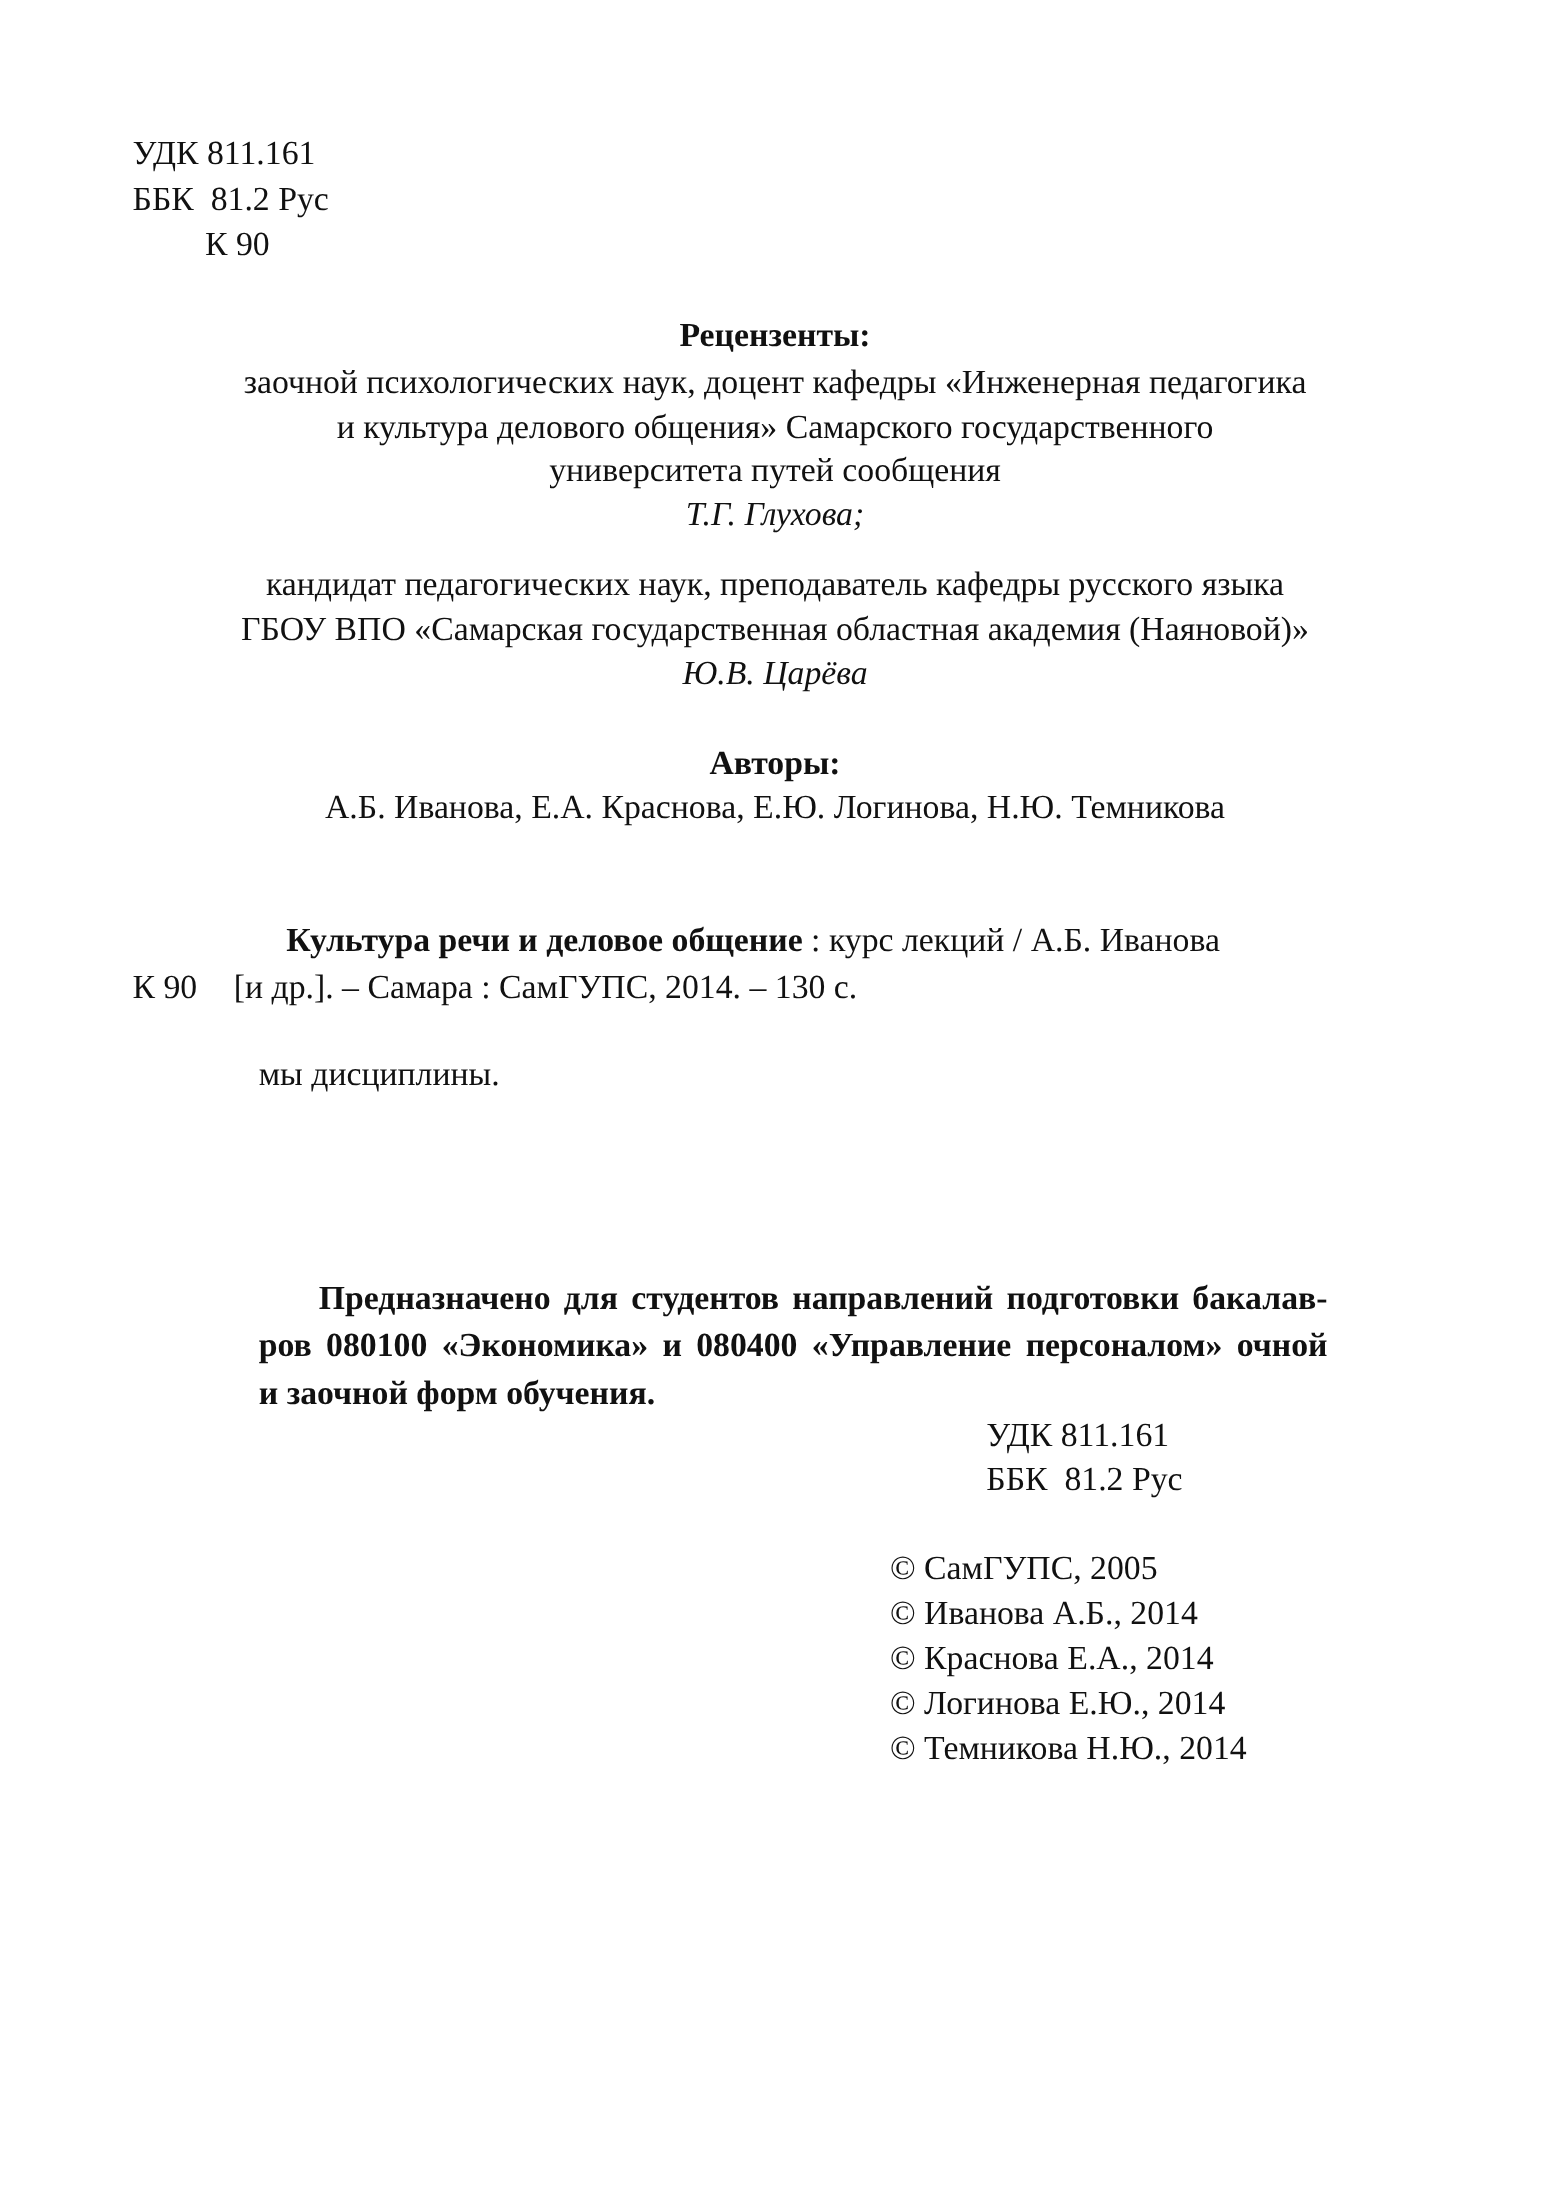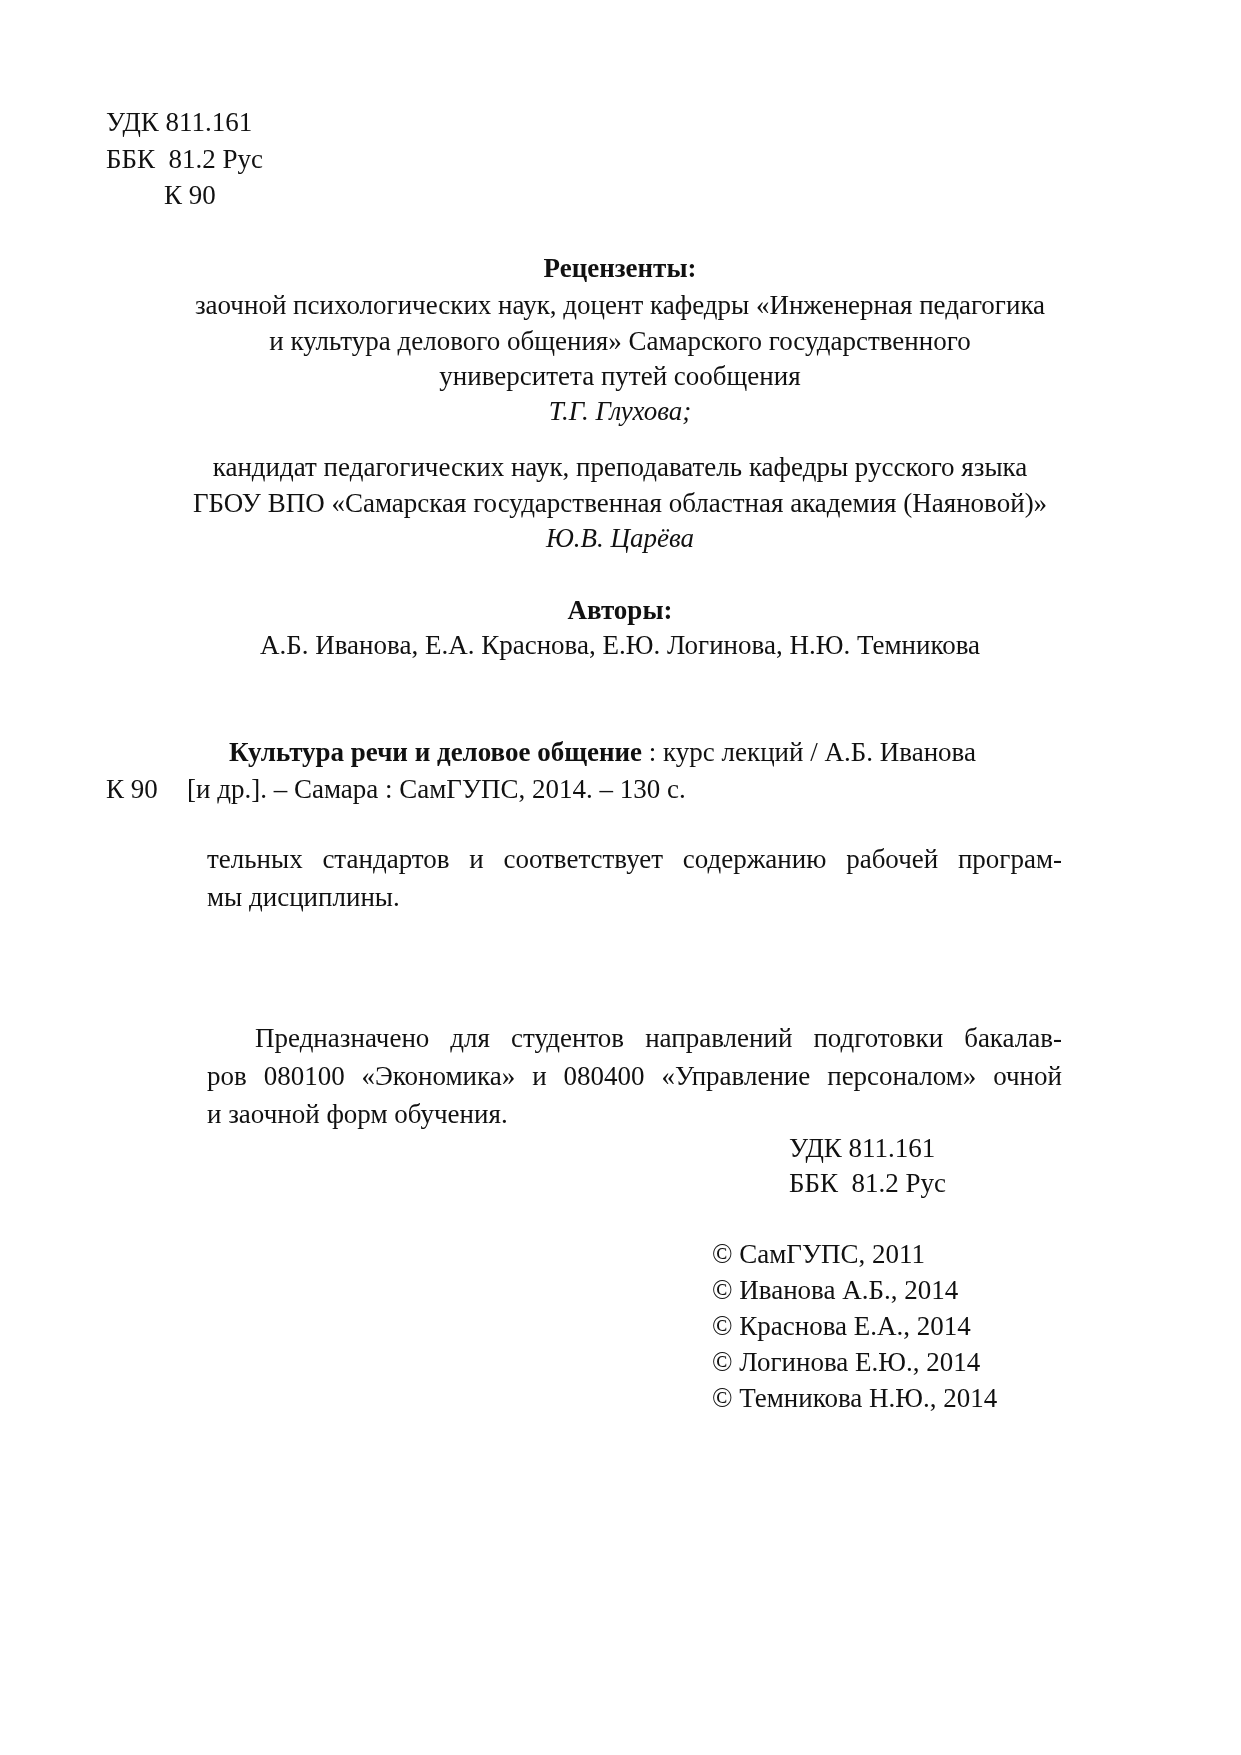--- a/index.html
+++ b/index.html
@@ -32,29 +32,28 @@
 <div class="center i" style="top:520px;">Ю.В. Царёва</div>
 
 <div class="center b" style="top:592px;">Авторы:</div>
 <div class="center" style="top:627px;">А.Б. Иванова, Е.А. Краснова, Е.Ю. Логинова, Н.Ю. Темникова</div>
 
 <div class="abs" style="left:229px; top:734px;"><span class="b">Культура речи и деловое общение</span><span style="white-space:pre;"> : курс лекций / А.Б. Иванова</span></div>
 <div class="abs" style="left:106px; top:771px;">К 90</div>
 <div class="abs" style="left:187px; top:771px;">[и др.]. – Самара : СамГУПС, 2014. – 130 с.</div>
 
 <div class="para" style="top:840px;">
-  <span class="line">тельных стандартов и соответствует содержанию рабочей програм-</span>
   <span class="line last">мы дисциплины.</span>
 </div>
-<div class="para" style="top:1019px;">
+<div class="para" style="top:1019px;font-weight:bold;">
   <span class="line indent">Предназначено для студентов направлений подготовки бакалав-</span>
   <span class="line">ров 080100 «Экономика» и 080400 «Управление персоналом» очной</span>
   <span class="line last">и заочной форм обучения.</span>
 </div>
 
 <div class="abs" style="left:789px; top:1130px;">УДК 811.161</div>
 <div class="abs" style="left:789px; top:1165px; white-space:pre;">ББК  81.2 Рус</div>
 
-<div class="abs" style="left:712px; top:1236px;">© СамГУПС, 2011</div>
+<div class="abs" style="left:712px; top:1236px;">© СамГУПС, 2005</div>
 <div class="abs" style="left:712px; top:1272px;">© Иванова А.Б., 2014</div>
 <div class="abs" style="left:712px; top:1308px;">© Краснова Е.А., 2014</div>
 <div class="abs" style="left:712px; top:1344px;">© Логинова Е.Ю., 2014</div>
 <div class="abs" style="left:712px; top:1380px;">© Темникова Н.Ю., 2014</div>
 
 </body></html>

